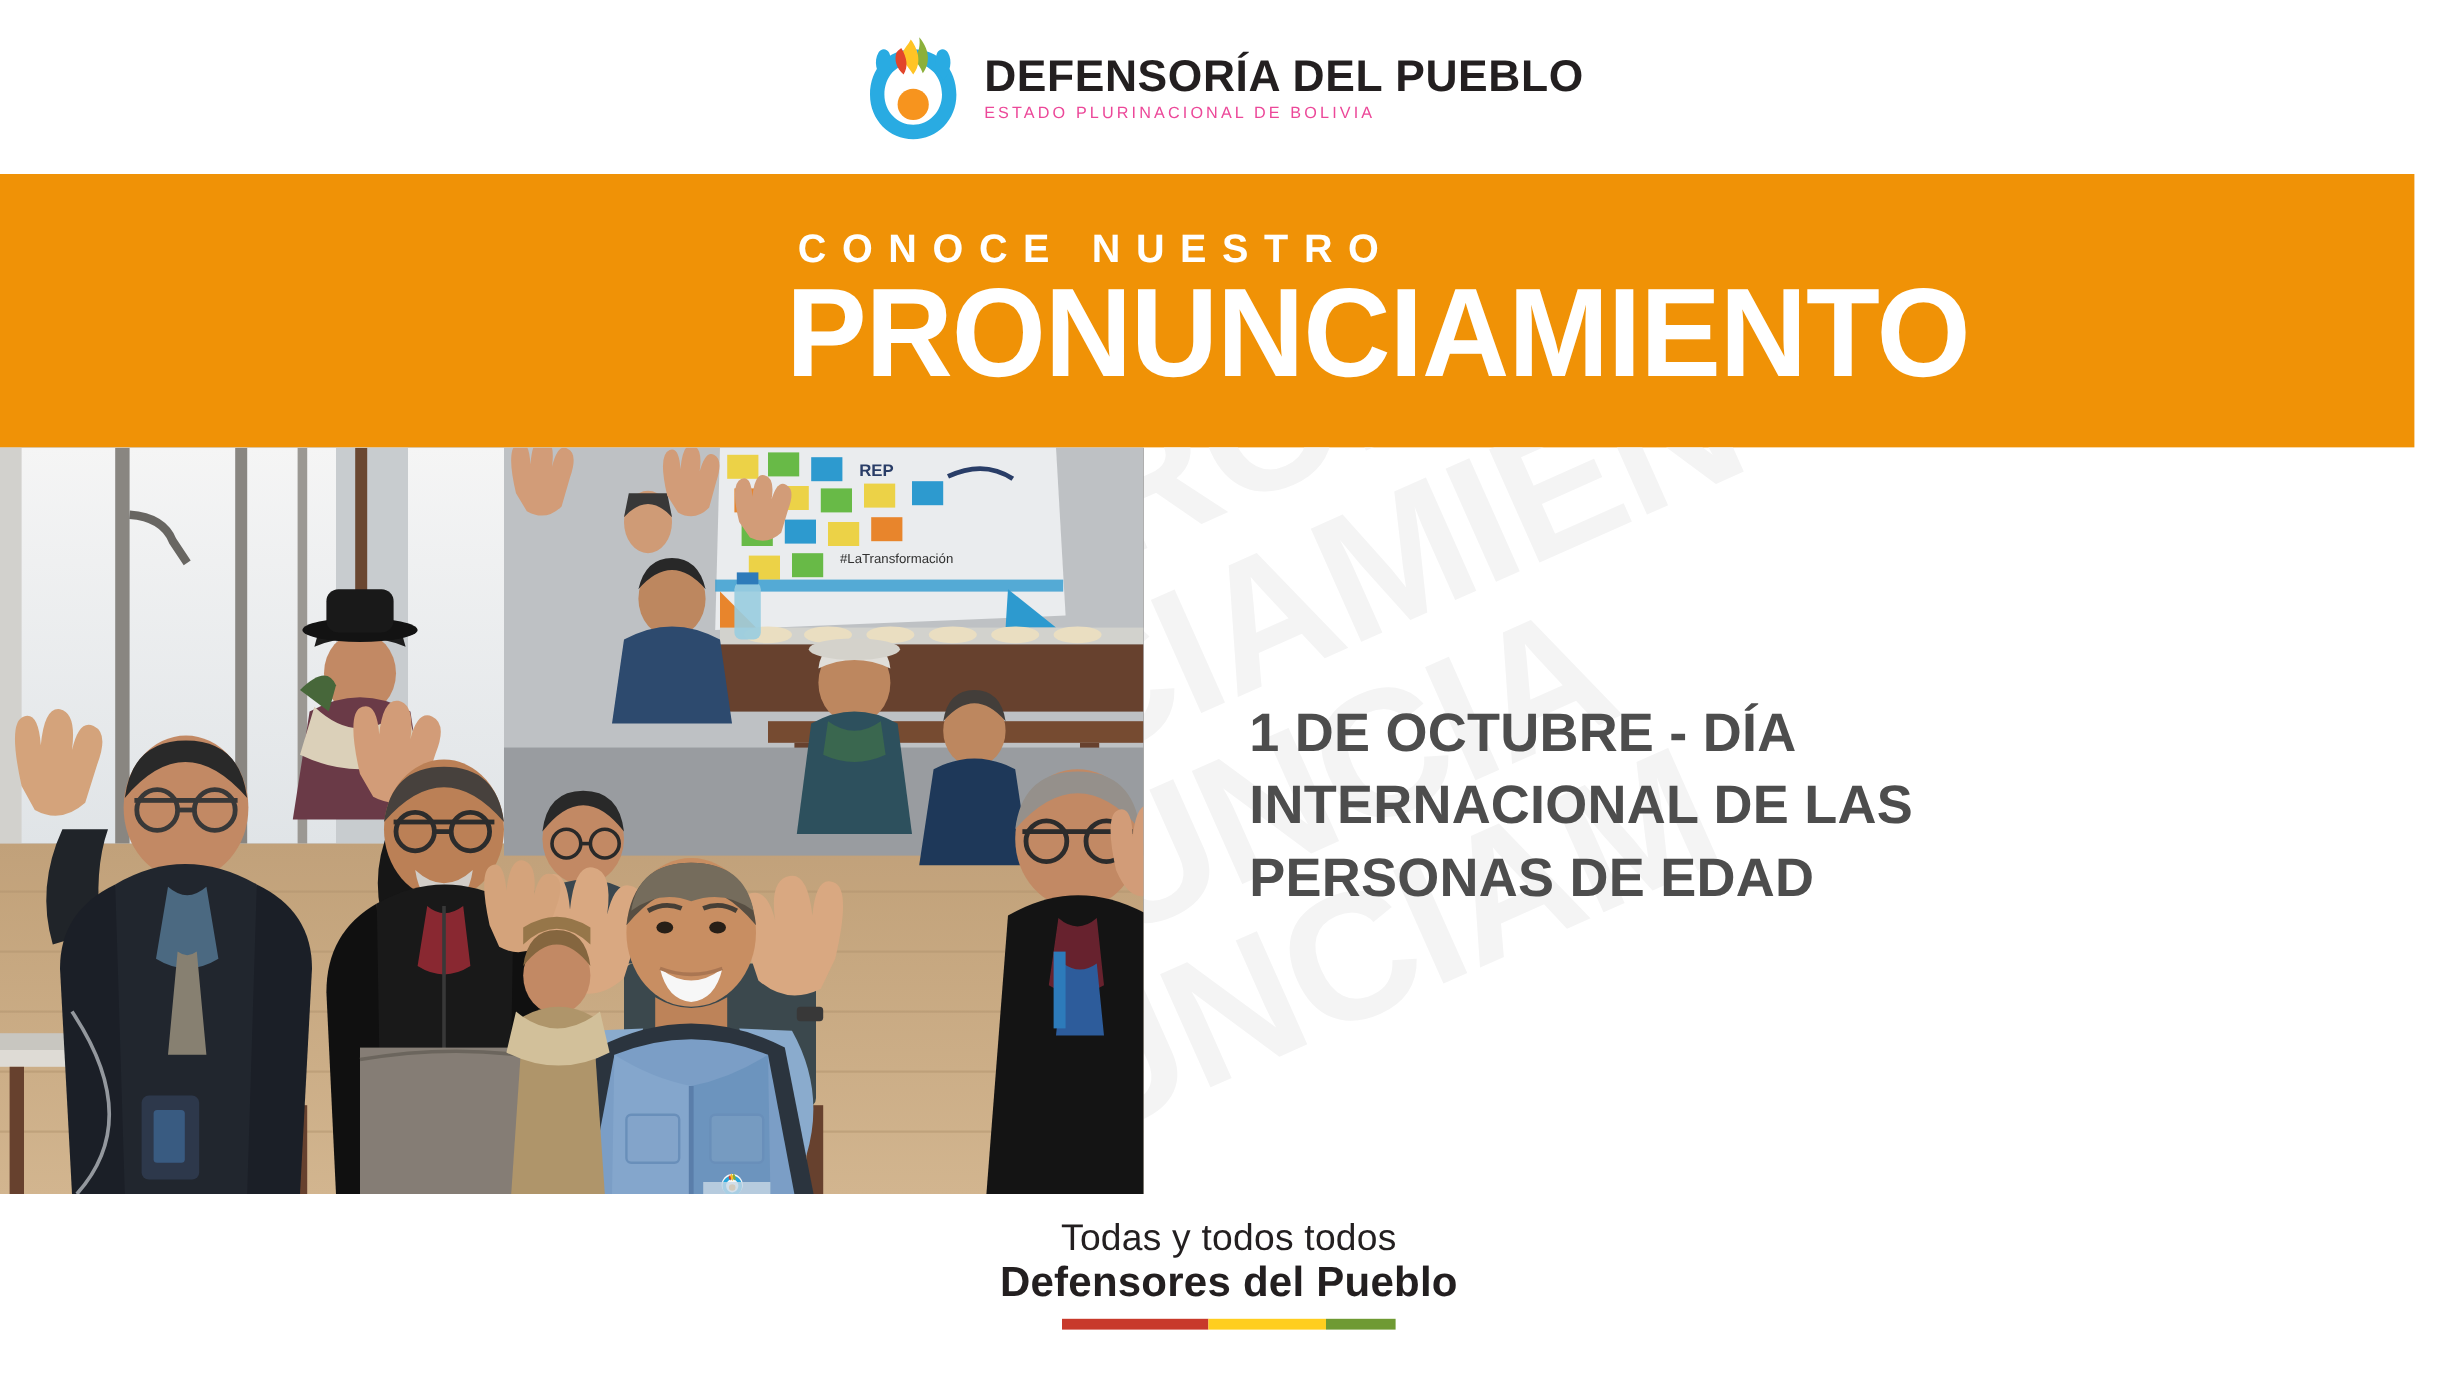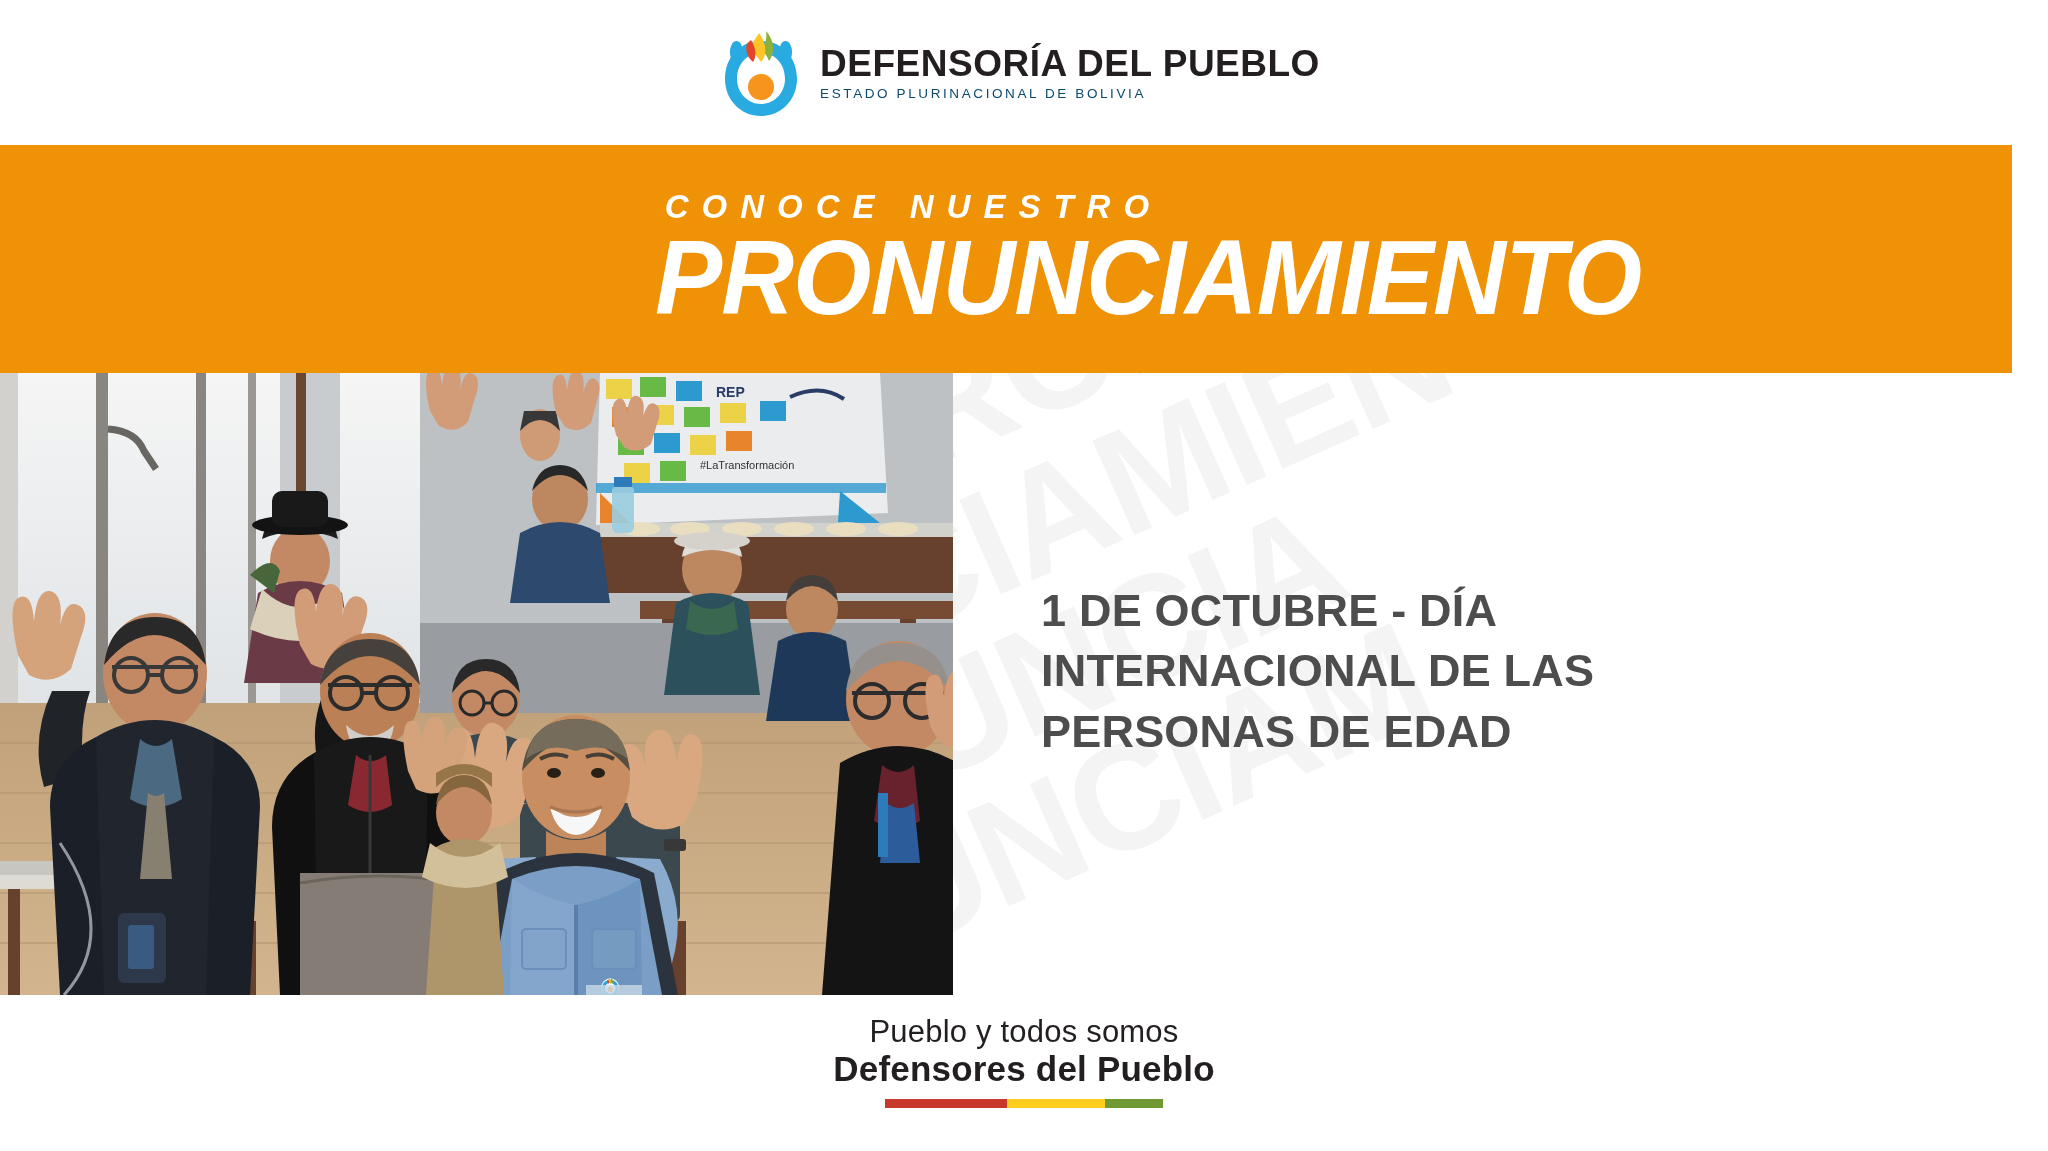--- a/index.html
+++ b/index.html
@@ -39,33 +39,32 @@
     font-weight: bold;
     letter-spacing: 0.5px;
     color: #231f20;
     line-height: 1.0;
     white-space: nowrap;
   }
   .logo-sub {
     font-size: 13.5px;
     font-weight: normal;
     letter-spacing: 2.6px;
-    color: #0c4a6e;
+    color: #ec4899;
     line-height: 1.0;
     margin-top: 5px;
     white-space: nowrap;
   }
 
   
   .banner {
     position: absolute;
     left: 0; top: 145px;
     width: 2012px; height: 228px;
     background: #f09206;
-    font-style: italic;
   }
   .banner-inner {
     position: absolute;
     right: 330px;
     top: 0;
     height: 228px;
     display: flex;
     flex-direction: column;
     align-items: flex-start;
     justify-content: center;
@@ -487,20 +486,20 @@
       <path d="M930 352 q-10 -46 2 -50 q11 -4 12 22 q3 -28 14 -26 l0 74 q-16 8 -28 -20 Z" fill="#d9a27c"></path>
 
       <rect width="953" height="622" fill="#000" opacity="0.03"></rect>
     </svg>
   </div>
 
   <div class="event-text">1 DE OCTUBRE - DÍA INTERNACIONAL DE LAS PERSONAS DE EDAD</div>
 </div>
 
 <div class="footer">
-  <div class="footer-line1">Pueblo y todos somos</div>
+  <div class="footer-line1">Todas y todos todos</div>
   <div class="footer-line2">Defensores del Pueblo</div>
   <div class="tricolor">
     <span class="tri-seg tri-red"></span>
     <span class="tri-seg tri-yel"></span>
     <span class="tri-seg tri-grn"></span>
   </div>
 </div>
 
 </body></html>

